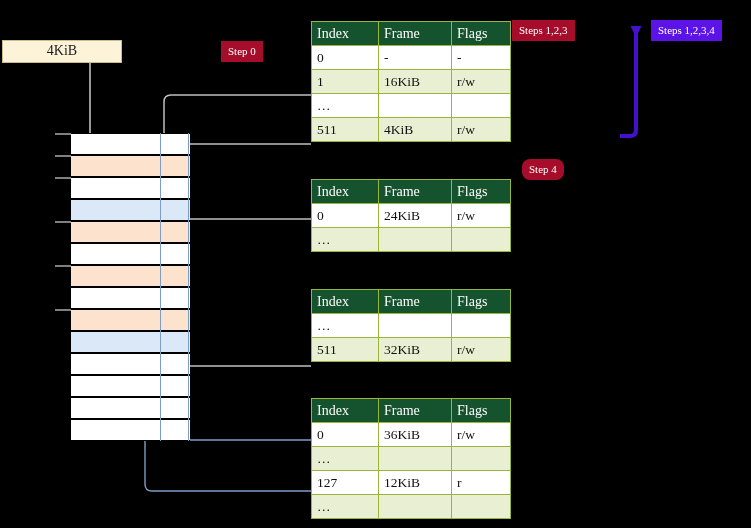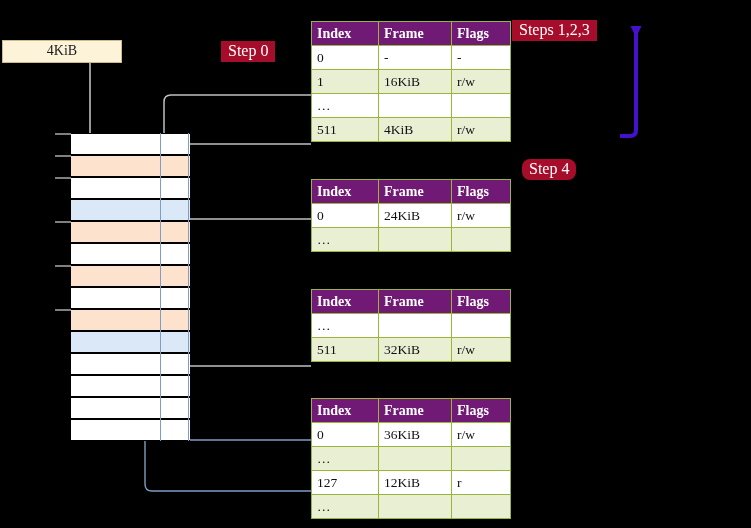--- a/index.html
+++ b/index.html
@@ -2,37 +2,37 @@
 <html><head>
 <meta charset="utf-8">
 <style>
   html,body{margin:0;padding:0;background:#000;}
   body{width:751px;height:528px;position:relative;overflow:hidden;
        font-family:"Liberation Serif",serif;}
 
   .canvas{position:absolute;left:0;top:0;width:751px;height:528px;}
 
   
-  .badge{position:absolute;color:#ffffff;font-size:16px;line-height:16px;
+  .badge{position:absolute;color:#ffffff;font-size:11px;line-height:16px;
          padding:2px 7px 3px 7px;white-space:nowrap;font-family:"Liberation Serif",serif;}
   .badge.red{background:#a50d2a;}
   .badge.violet{background:#5b13e8;}
 
   
   .memlabel{position:absolute;background:#fdf3d8;border:1px solid #c9bd8e;
             color:#1a1a1a;font-size:14px;text-align:center;line-height:19px;
             font-family:"Liberation Serif",serif;}
 
   
   .ptable{position:absolute;border-collapse:collapse;background:#ffffff;
           border:1px solid #9ab63a;}
   .ptable td,.ptable th{border:1px solid #9ab63a;padding:1px 5px;
           font-size:13.5px;line-height:21px;height:21px;color:#111;
           font-family:"Liberation Serif",serif;text-align:left;}
-  .ptable th{background:#701a75;color:#ffffff;font-weight:bold;font-size:14px;}
+  .ptable th{background:#14532d;color:#ffffff;font-weight:normal;font-size:14px;}
   .ptable tr.alt td{background:#e9efd2;}
   .ptable td.hl{background:#fbf7a8;}
   .c-index{width:56px;}
   .c-frame{width:62px;}
   .c-flags{width:48px;}
 
   
   .grid{position:absolute;}
   .gcell{position:absolute;left:0;border-top:1.6px solid #000;
          border-bottom:1.6px solid #000;box-sizing:border-box;}
@@ -95,20 +95,21 @@
 
     <g>
       <path d="M620,136 L630,136 Q636,136 636,130 L636,26" fill="none" stroke="#4411cc" stroke-width="4" marker-end="url(#vl)"></path>
     </g>
   </svg>
 
   <div class="memlabel" style="left:2px;top:40px;width:118px;height:21px;">4KiB</div>
 
   <div class="badge red" style="left: 189px; top: 41px; background: rgb(165, 13, 42); margin-left: 32px;">Step 0</div>
   <div class="badge red" style="left: 512px; top: 20px; background: rgb(165, 13, 42);">Steps 1,2,3</div>
+  <div class="badge violet" style="left: 651px; top: 20px; background: rgb(91, 19, 232);">Steps 1,2,3,4</div>
   <div class="badge red" style="left: 522px; top: 159px; background: rgb(165, 13, 42); border-radius: 8px;">Step 4</div>
 
   <div class="grid" id="mem-grid" style="left:71px;top:133px;width:119px;height:282px;">
       <div class="gcell white" style="top: 0px; width: 119px; height: 22px;"></div>
       <div class="gtick" style="left: -16px; top: 0px; width: 16px;"></div>
       <div class="gcell peach" style="top: 22px; width: 119px; height: 22px;"></div>
       <div class="gtick" style="left: -16px; top: 22px; width: 16px;"></div>
       <div class="gcell white" style="top: 44px; width: 119px; height: 22px;"></div>
       <div class="gtick" style="left: -16px; top: 44px; width: 16px;"></div>
       <div class="gcell blue" style="top: 66px; width: 119px; height: 22px;"></div>

